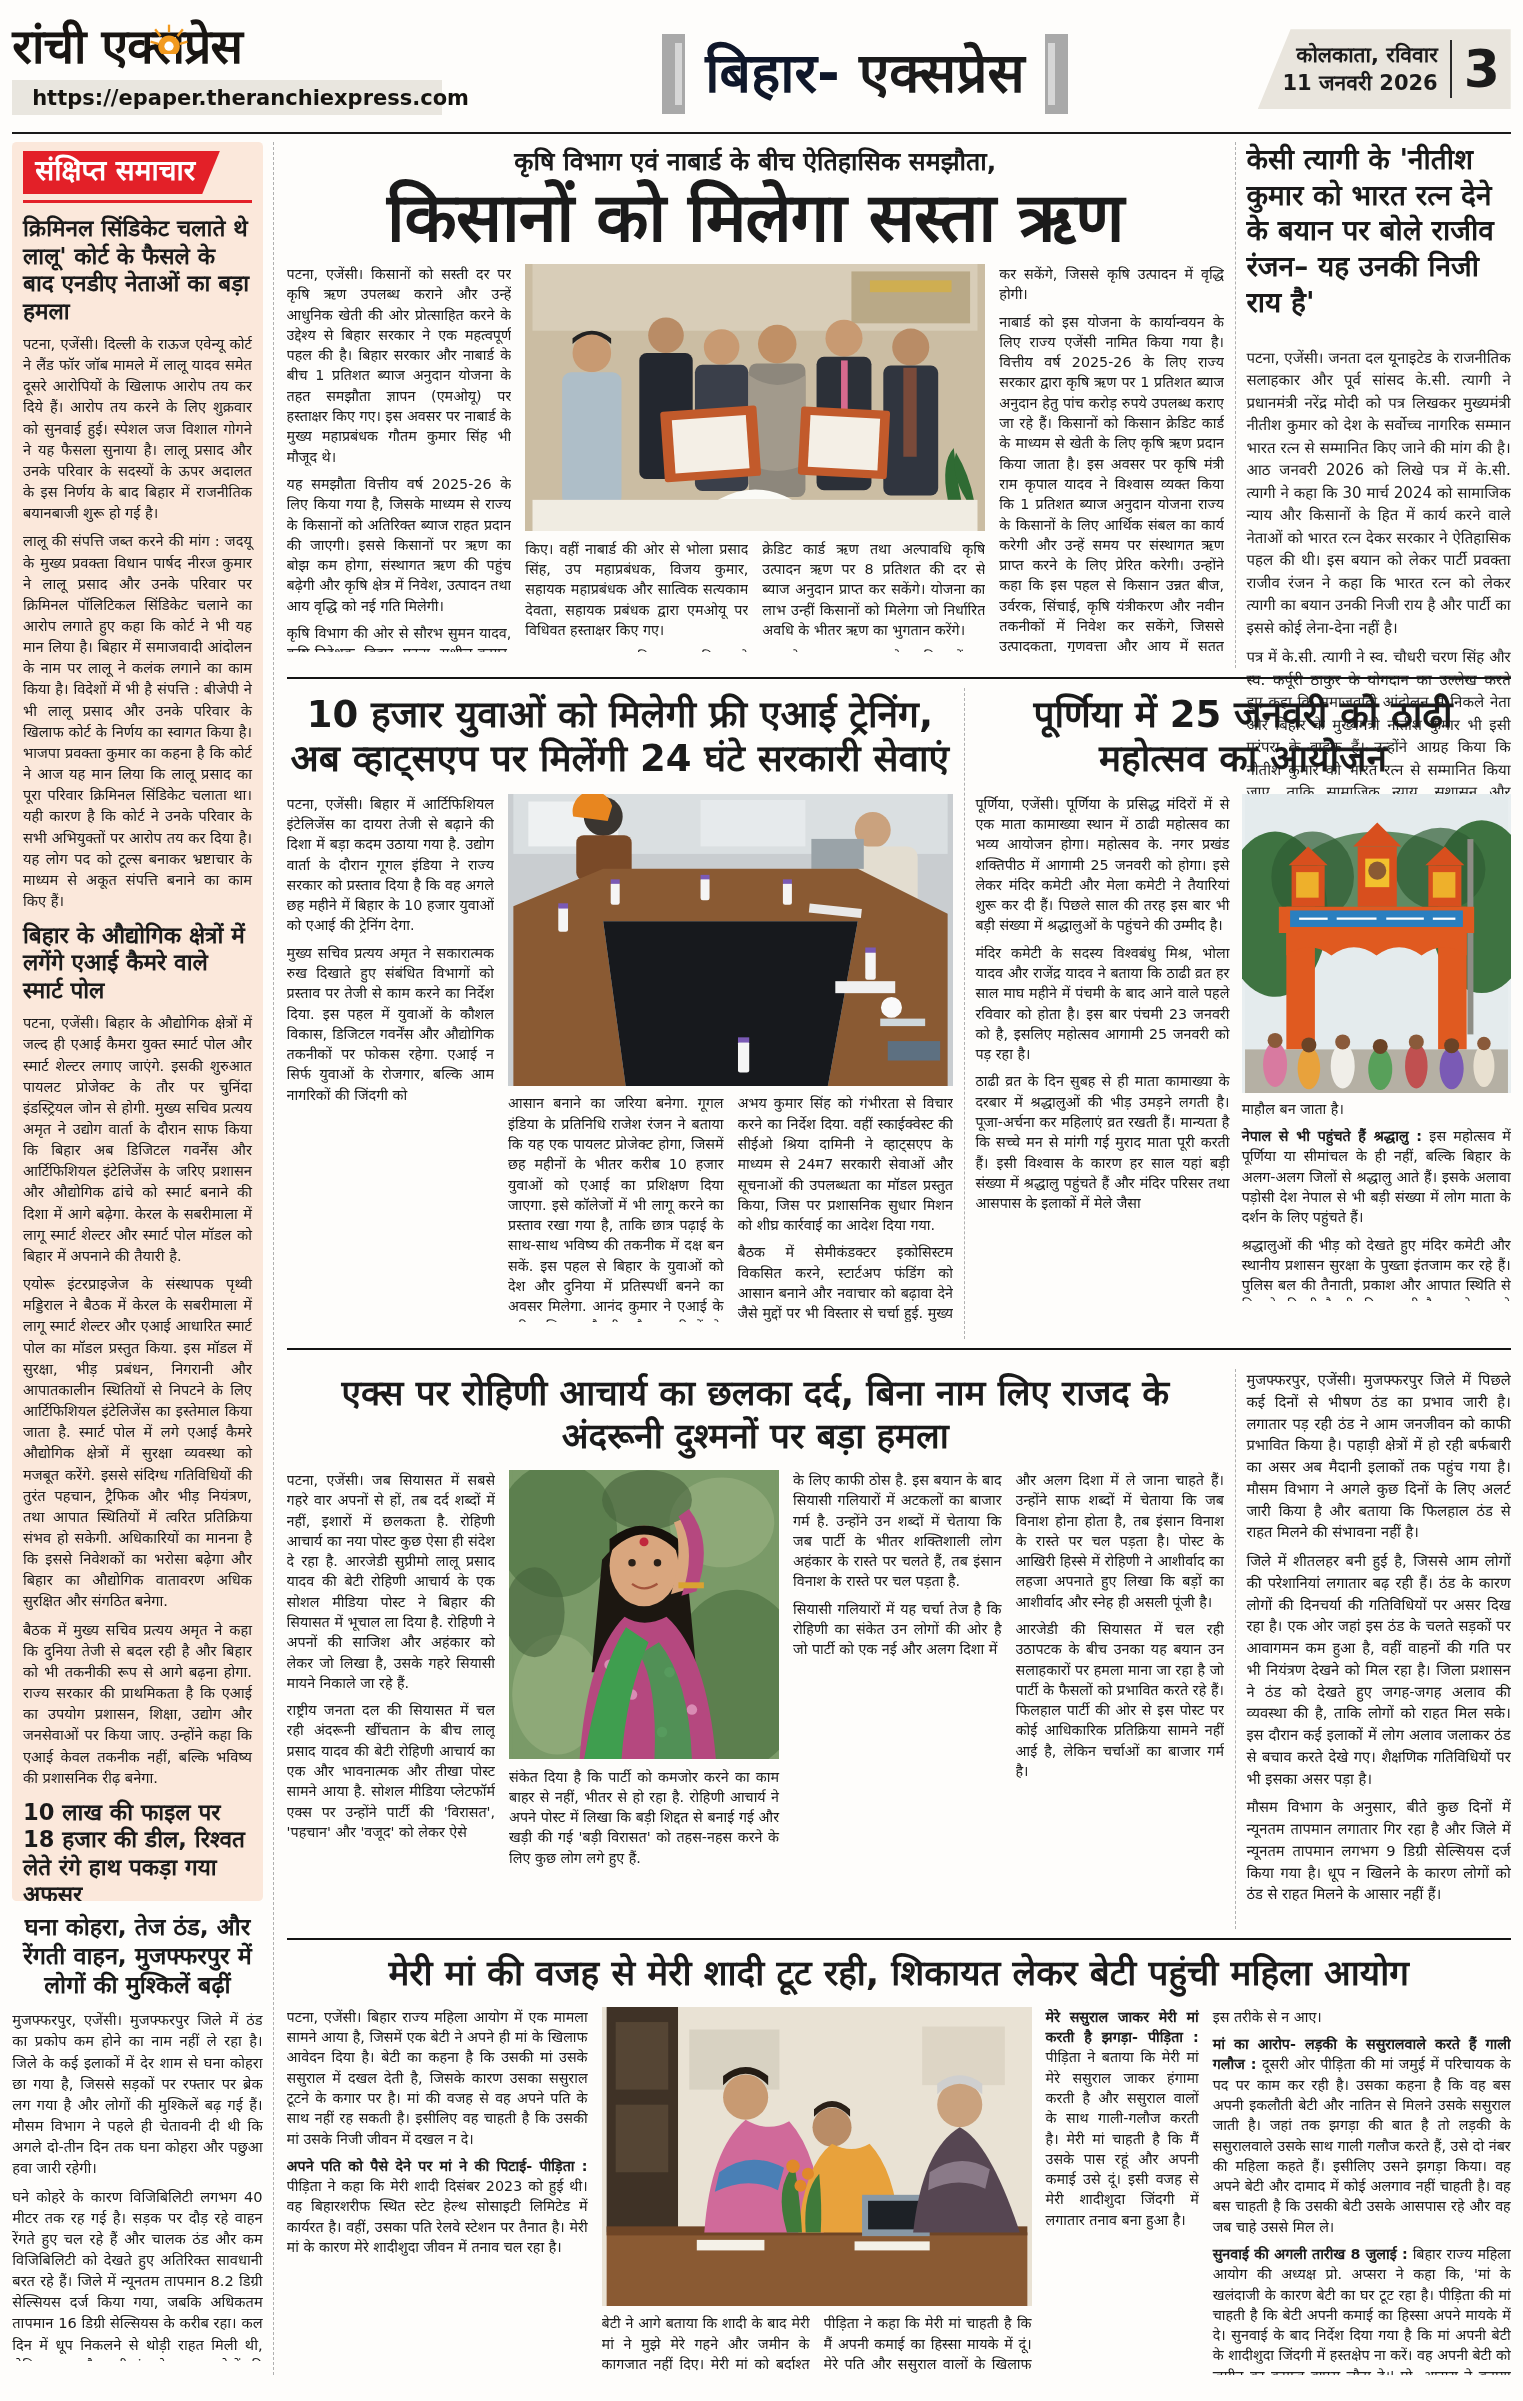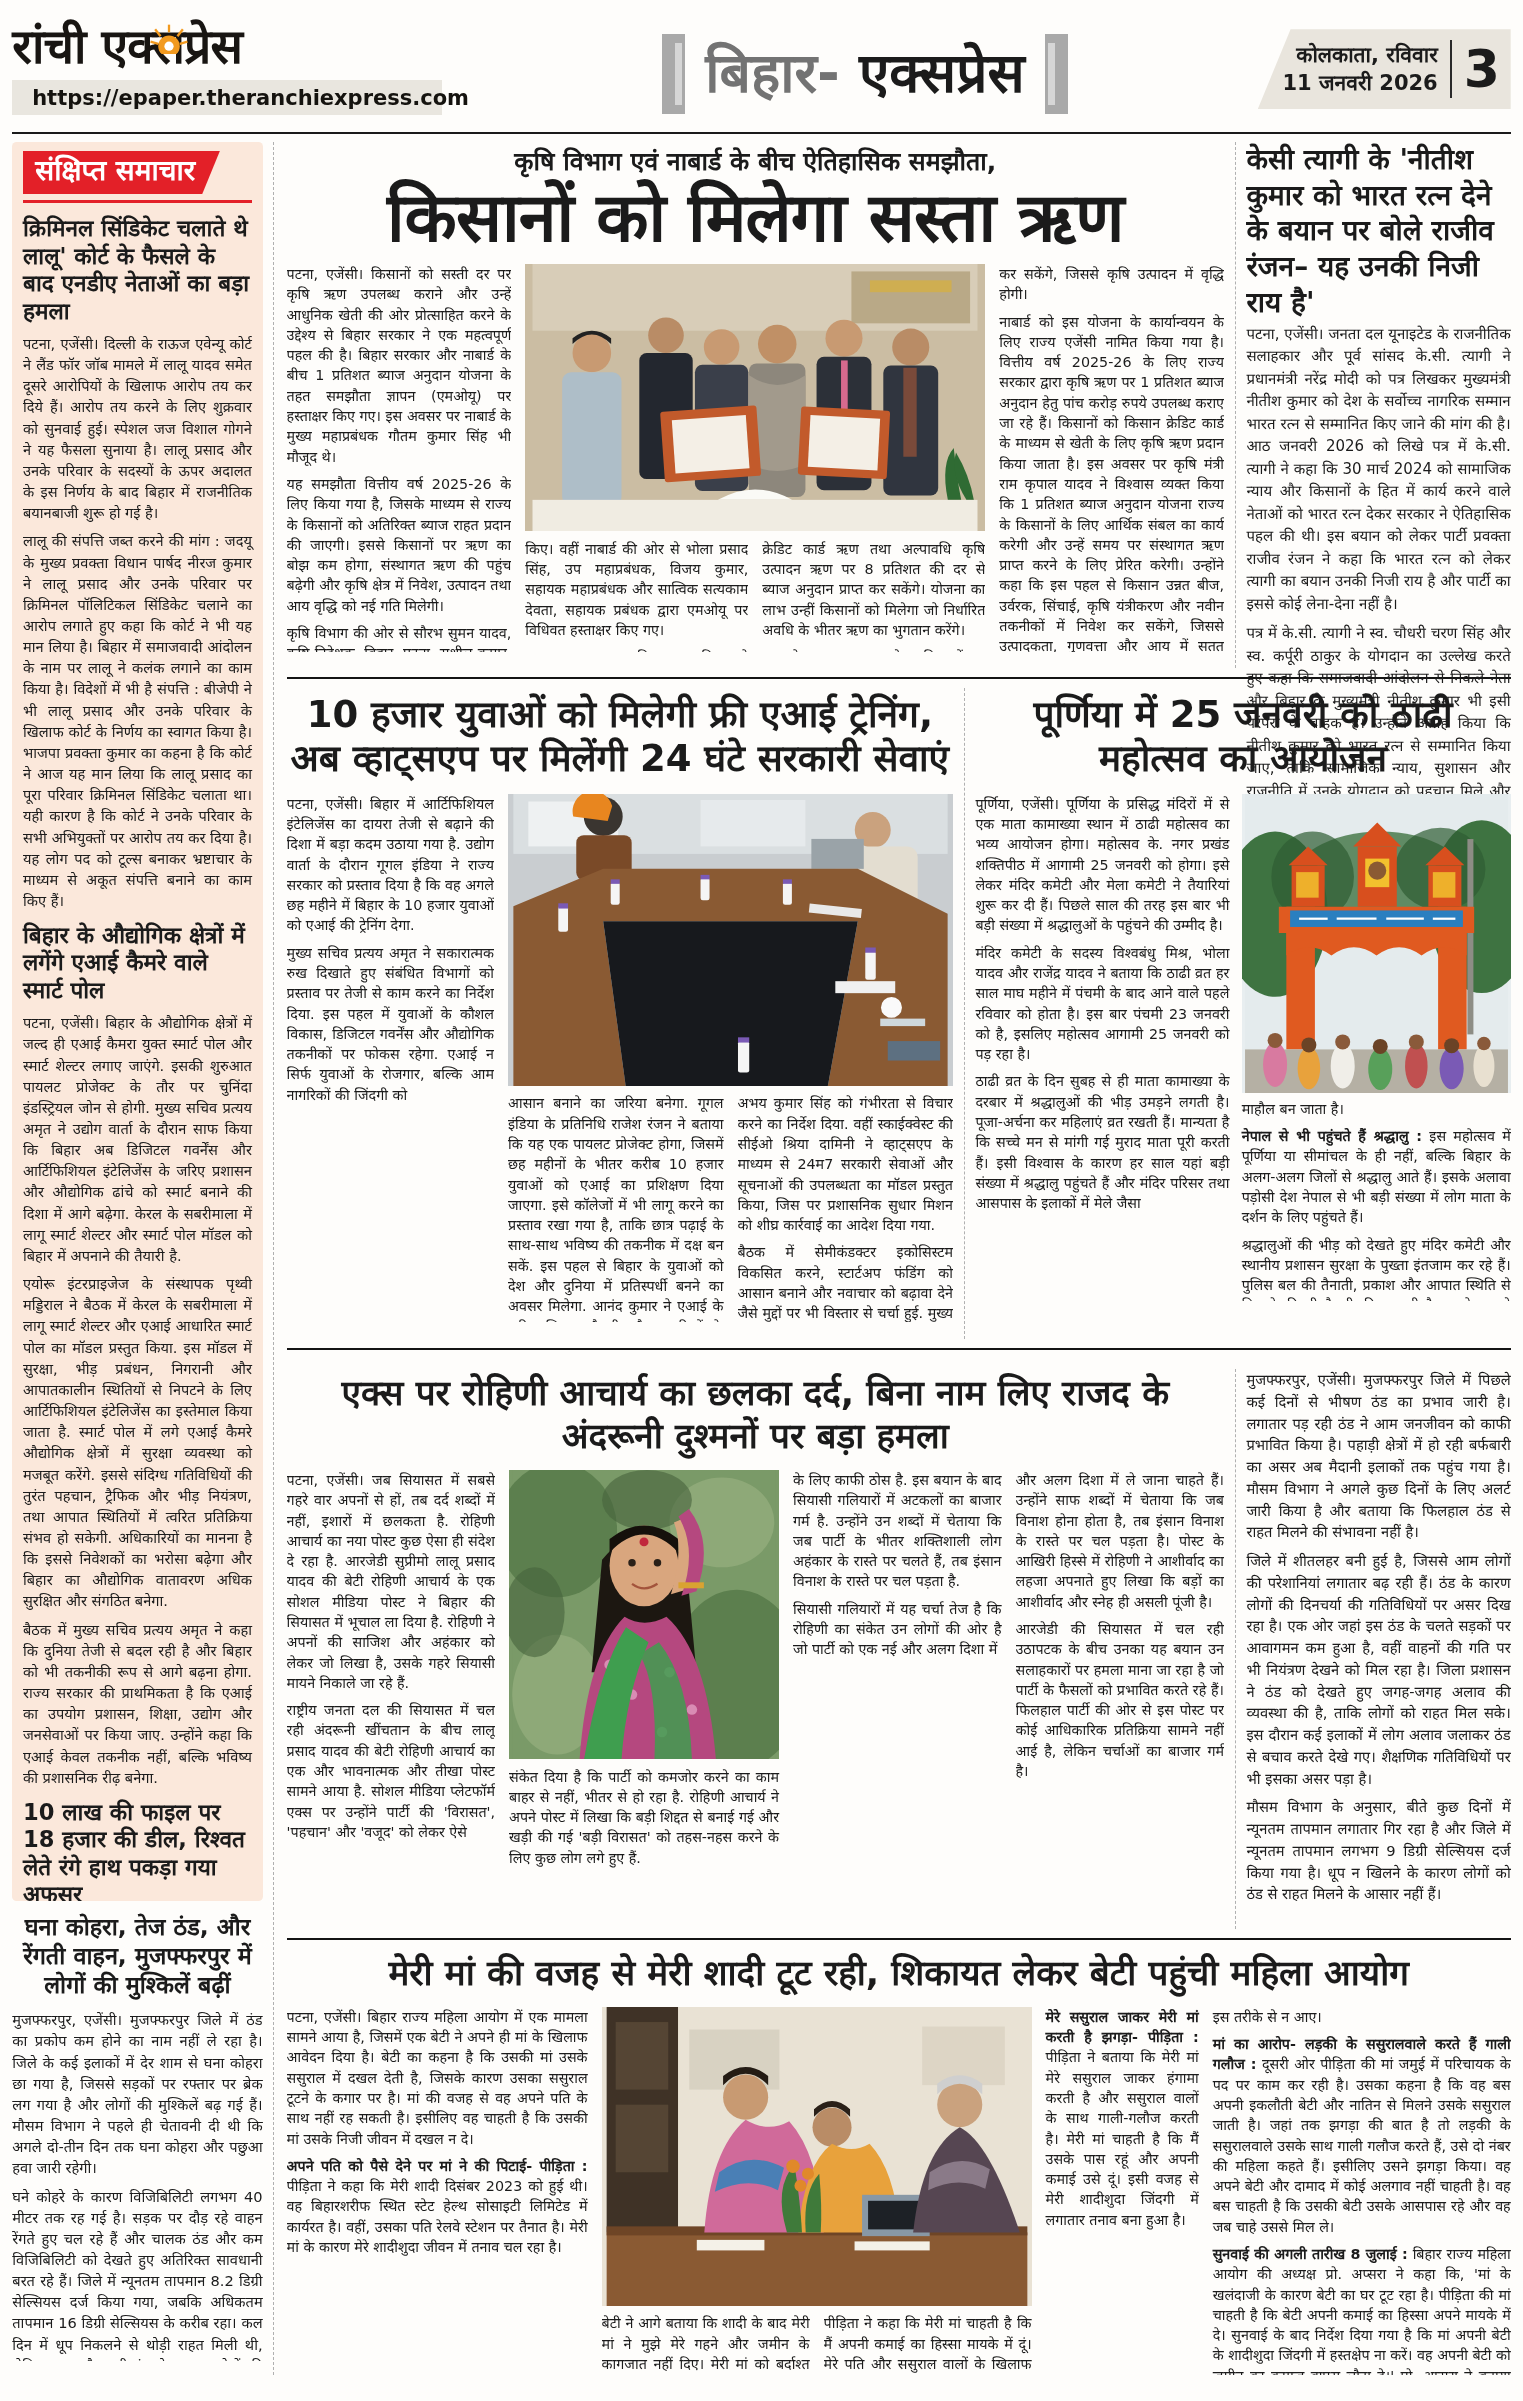--- a/index.html
+++ b/index.html
@@ -10,21 +10,21 @@
   .masthead { display:flex; align-items:flex-start; height:121px; }
   .mast-left { width:460px; position:relative; padding-top:14px; }
   .logo-text { font-size:48px; font-weight:900; letter-spacing:-0.8px; line-height:1; color:#181512; }
   .sun { position:absolute; top:1.5px; left:137px; }
   .url-bar { margin-top:10.7px; background:#e9e6df; width:430px; height:35px; display:flex; align-items:center; gap:9.2px; padding:0 10.7px; font-weight:800; font-size:21px; color:#15130f; }
   .mast-center { flex:1; display:flex; align-items:center; justify-content:center; gap:20px; padding-top:26px; }
   .bracket { width:23px; height:80px; background:#a9a9a9; position:relative; }
   .bracket::after { content:""; position:absolute; top:9.2px; bottom:9.2px; width:6.1px; background:#d6d6d6; }
   .bracket.left::after { right:3.8px; } .bracket.right::after { left:3.8px; }
   .section-title { font-size:55px; font-weight:900; line-height:1; white-space:nowrap; }
-  .section-title .blue { color:#737373; }
+  .section-title .blue { color:#0f172a; }
   .mast-right { width:253px; padding-top:21.5px; }
   .datebox { background:#e9e5dd; clip-path:polygon(13% 0, 100% 0, 100% 100%, 0 100%); height:80px; display:flex; align-items:center; justify-content:flex-end; gap:12.3px; padding:0 10.7px 0 23px; }
   .dateline { text-align:right; font-weight:800; font-size:21px; line-height:1.35; }
   .datebox .vr { width:1.5px; height:58px; background:#2a2a2a; }
   .pageno { font-size:52px; font-weight:900; }
   .header-rule { height:2.3px; background:#1a1a1a; margin:3.1px 0 7.7px; }
 
   
   .content { display:flex; height:2233px; }
   .left-rail { width:262px; flex:none; padding-right:10.7px; border-right:1.5px dashed #b0b0b0; }
@@ -52,21 +52,21 @@
   .lead { flex:1; overflow:hidden; }
   .kicker { text-align:center; font-size:25px; font-weight:800; margin:1.5px 0 4.6px; }
   .lead-headline { text-align:center; font-size:68px; font-weight:900; line-height:1.05; letter-spacing:-0.8px; margin-bottom:10.7px; }
   .lead-grid { display:flex; gap:14px; overflow:hidden; height:388px; }
   .colflex { flex:1; overflow:hidden; }
   .lead-mid { width:460px; flex:none; }
   .midcols { display:flex; gap:14px; margin-top:7.7px; overflow:hidden; }
   .photo { display:block; width:100%; }
 
   .tyagi { width:275px; }
-  .tyagi h2 { font-size:28px; line-height:1.28; font-weight:900; margin-bottom:2px; }
+  .tyagi h2 { font-size:28px; line-height:1.28; font-weight:900; margin-bottom:26px; }
   .tyagi p.body { font-size:15px; line-height:1.5; }
 
   
   .ai { flex:1; overflow:hidden; }
   .ai h2, .purnia h2 { text-align:center; font-size:37px; line-height:1.2; font-weight:900; margin:4.6px 0 12.3px; }
   .ai-grid { display:flex; gap:14px; overflow:hidden; height:528px; }
   .ai-mid { width:445px; flex:none; }
   .purnia { width:546px; flex:none; }
   .purnia-grid { display:flex; gap:12.3px; overflow:hidden; height:507px; }
   .purnia .pcol1 { flex:1; }

